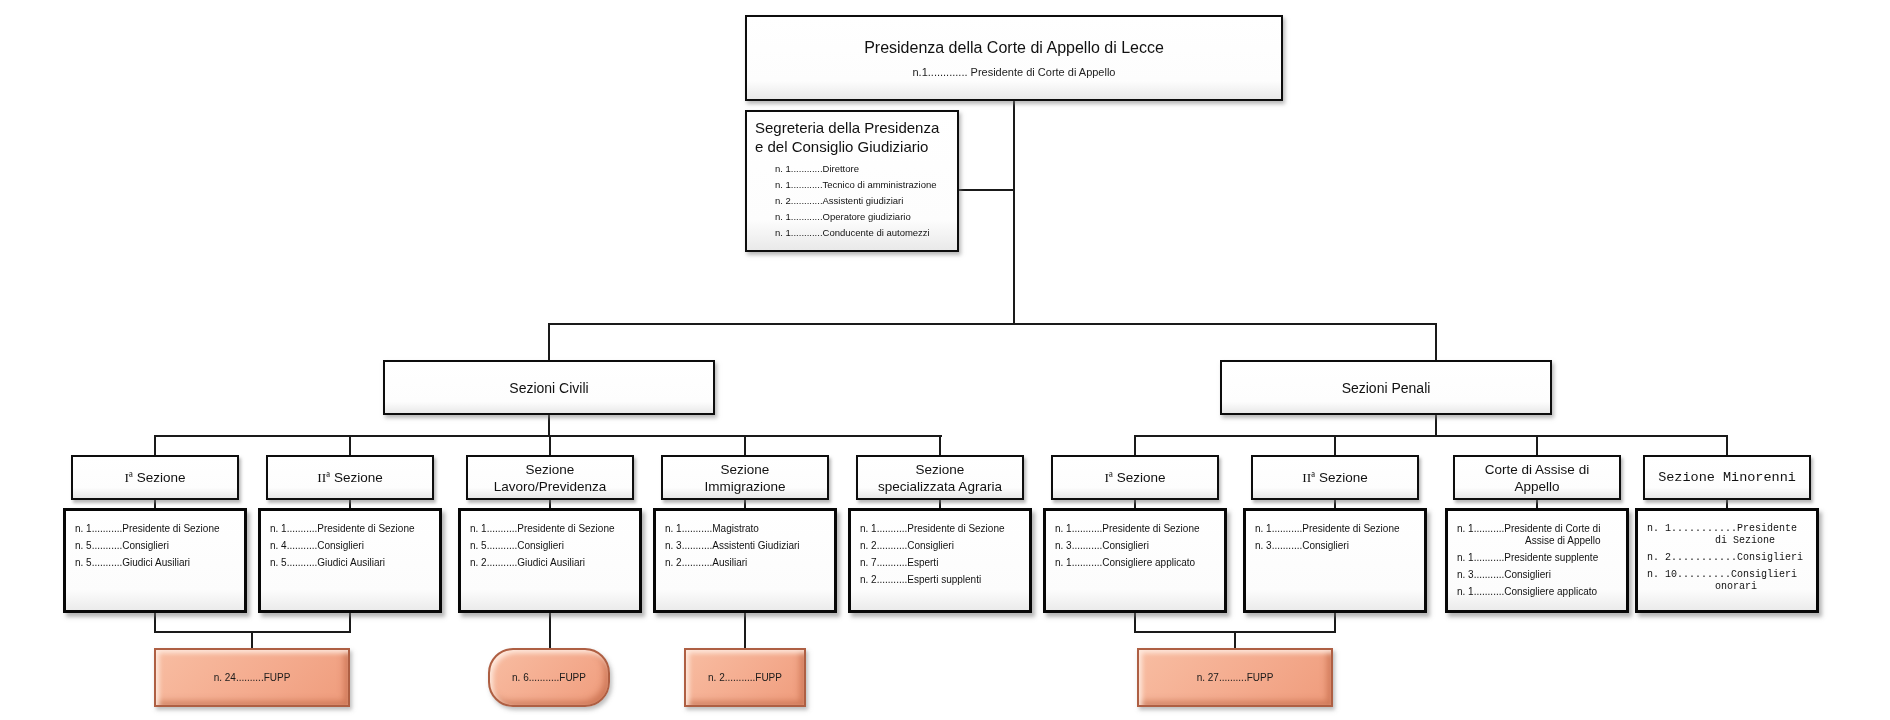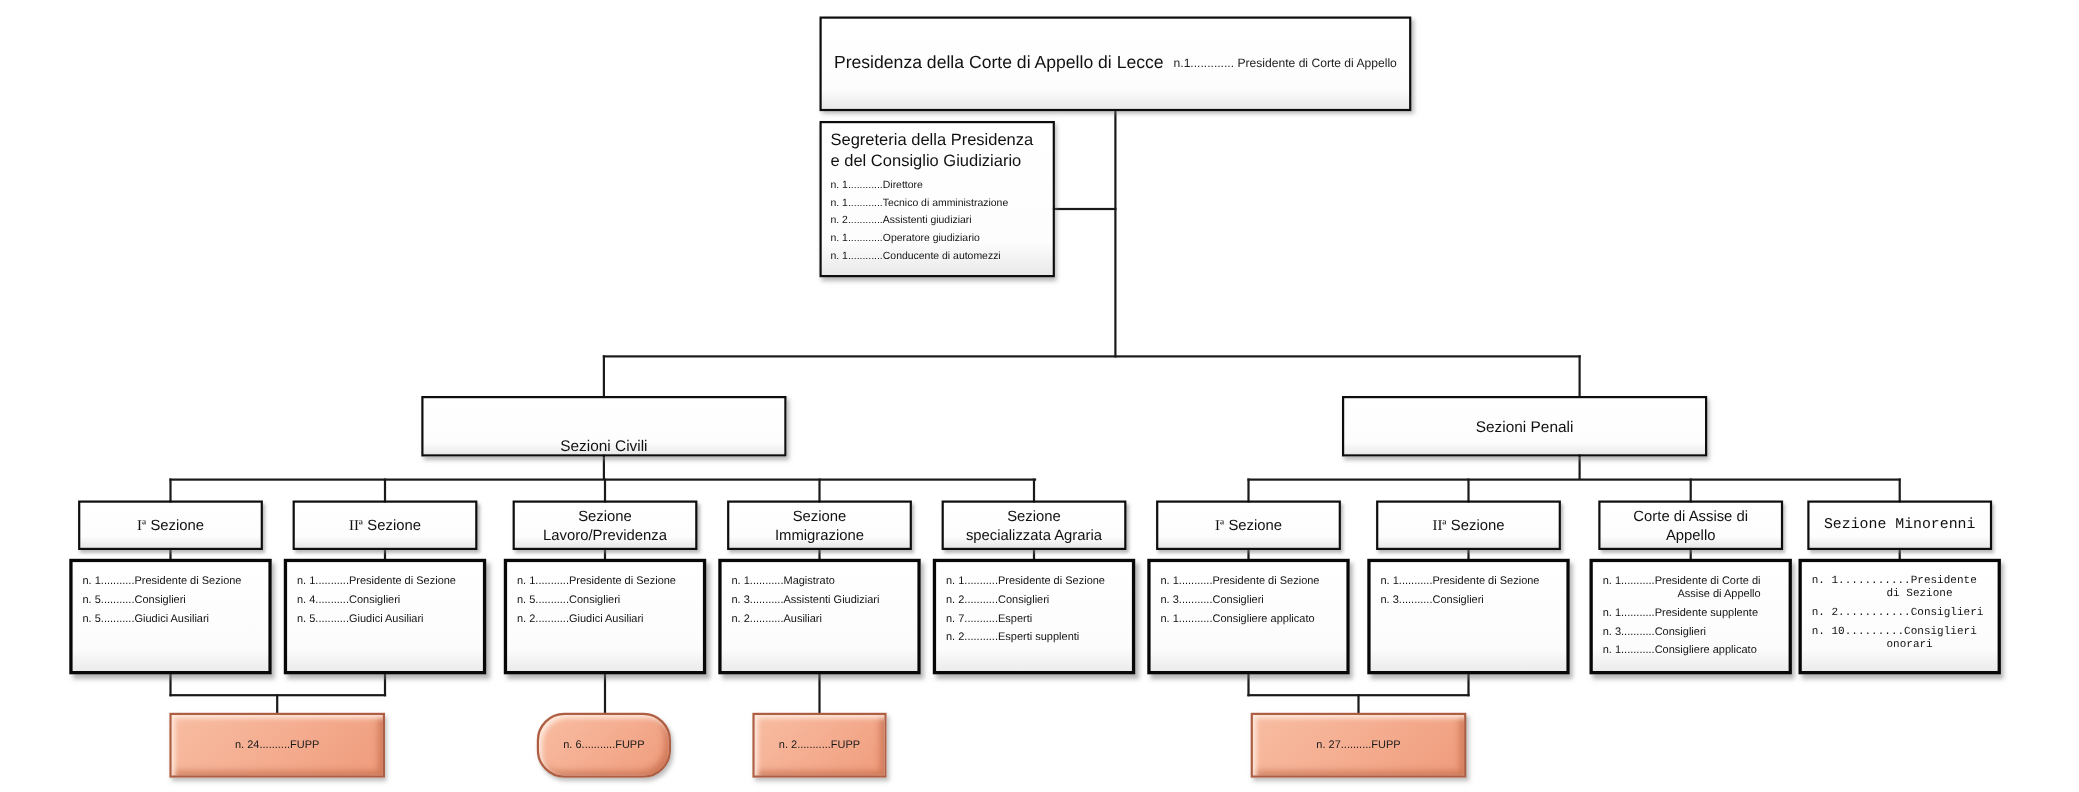--- a/index.html
+++ b/index.html
@@ -13,33 +13,33 @@
   
   .obox {
     position: absolute;
     background: linear-gradient(#ffffff, #fdfdfd 78%, #e9e9e9);
     border: 2px solid #0d0d0d;
     box-shadow: 2px 3px 4px rgba(125,125,125,0.55);
   }
 
   
   .root-box { left: 745px; top: 15px; width: 538px; height: 86px;
-    display: flex; flex-direction: row; align-items: center; justify-content: center; gap: 9px; }
+    display: flex; flex-direction: column; align-items: center; justify-content: center; gap: 9px; }
   .root-title { font-size: 16px; }
   .root-staff { font-size: 11px; color: #222; }
 
   
   .secr-box { left: 745px; top: 110px; width: 214px; height: 142px; padding: 6px 8px 4px 8px; }
   .secr-title { font-size: 15px; line-height: 19px; margin-bottom: 7px; }
-  .secr-line { font-size: 9.5px; line-height: 11px; margin-bottom: 5px; white-space: nowrap; }
+  .secr-line { font-size: 9.5px; line-height: 11px; margin-bottom: 5px; white-space: nowrap; margin-left: 20px; }
 
   
   .branch-box { top: 360px; width: 332px; height: 55px;
     display: flex; align-items: center; justify-content: center; font-size: 14px; }
-  .branch-civ { left: 383px; align-items: flex-end; }
+  .branch-civ { left: 383px; }
   .branch-pen { left: 1220px; }
 
   
   .section { position: absolute; top: 455px; width: 184px; }
   .hdr-box { position: relative; width: 168px; height: 45px; margin: 0 auto;
     background: linear-gradient(#ffffff, #fdfdfd 75%, #e7e7e7);
     border: 2px solid #0d0d0d; box-shadow: 2px 3px 3px rgba(125,125,125,0.55);
     display: flex; flex-direction: column; align-items: center; justify-content: center; }
   .hdr-line { display: flex; justify-content: center; gap: 4px; font-size: 13.5px; line-height: 17px; }
   .numeral { font-family: "Liberation Serif", serif; }

